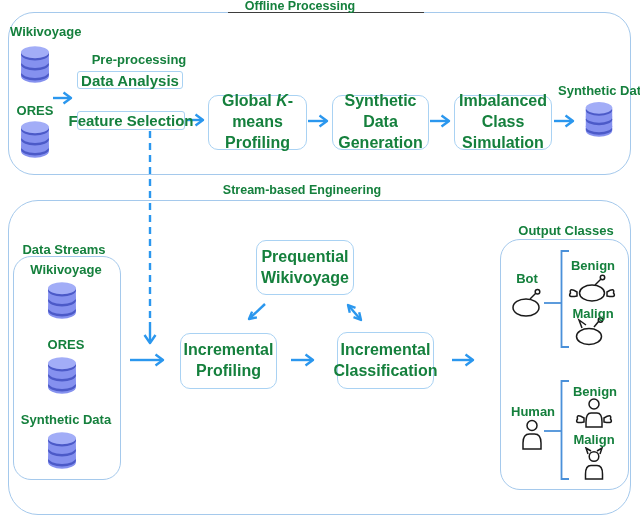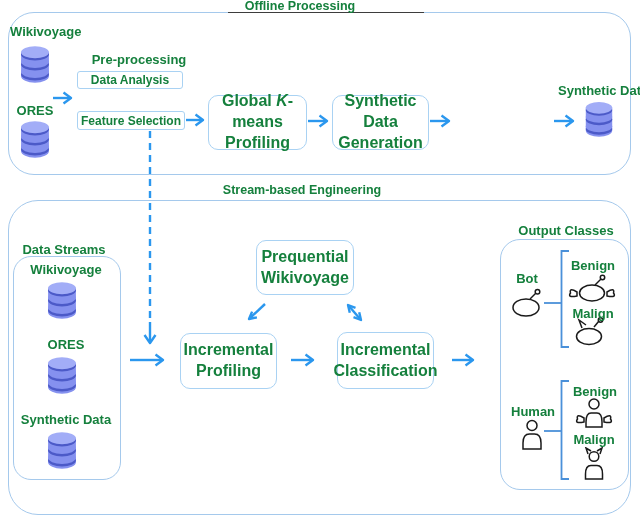--- a/index.html
+++ b/index.html
@@ -8,21 +8,21 @@
   .abs{position:absolute}
   .section-title{font-weight:bold;font-size:12.5px;text-align:center;white-space:nowrap;z-index:12}
   .underline{border-top:1.6px solid #3d3d3d;z-index:11}
   .container{border:1.6px solid #a5c9ec;border-radius:26px;background:transparent;z-index:1}
   .lbl{font-weight:bold;font-size:13px;text-align:center;white-space:nowrap;z-index:12}
   .lbl-left{text-align:left}
   .pbox{background:#fff;border:1.5px solid #a9d2f3;border-radius:10px;display:flex;flex-direction:column;
         align-items:center;justify-content:center;font-weight:bold;font-size:16px;text-align:center;
         line-height:1.3;z-index:10}
   .sbox{background:#fff;border:1.4px solid #a9d2f3;border-radius:3px;display:flex;align-items:center;
-        justify-content:center;font-weight:bold;font-size:12px;z-index:10;white-space:nowrap}
+        justify-content:center;font-weight:bold;font-size:15px;z-index:10;white-space:nowrap}
   .bl{display:block}
   .icon{z-index:10;line-height:0}
   svg.overlay{position:absolute;left:0;top:0;z-index:6;pointer-events:none}
 </style>
 </head>
 <body>
 
 <div class="canvas">
 
   <svg width="0" height="0" style="position:absolute" aria-hidden="true">
@@ -65,20 +65,24 @@
   <div class="abs pbox" style="left:208px;top:95px;width:97px;height:53px">
     <span class="bl"><span>Global </span><i>K</i><span>-means</span></span>
     <span class="bl">Profiling</span>
   </div>
 
   <div class="abs pbox" style="left:332px;top:95px;width:95px;height:53px">
     <span class="bl">Synthetic Data</span>
     <span class="bl">Generation</span>
   </div>
 
+  <div class="abs pbox" style="left:454px;top:95px;width:96px;height:53px">
+    <span class="bl">Imbalanced Class</span>
+    <span class="bl">Simulation</span>
+  </div>
 
   <div class="abs lbl" style="left:558px;top:83px;width:78px">Synthetic Data</div>
   <div class="abs icon" style="left:584px;top:100px">
     <svg width="30" height="38" viewBox="0 0 36 46">
         <use href="#db-cylinder"></use>
       </svg>
   </div>
 
   <div class="abs section-title" style="left:162px;top:183px;width:280px">Stream-based Engineering</div>
 

